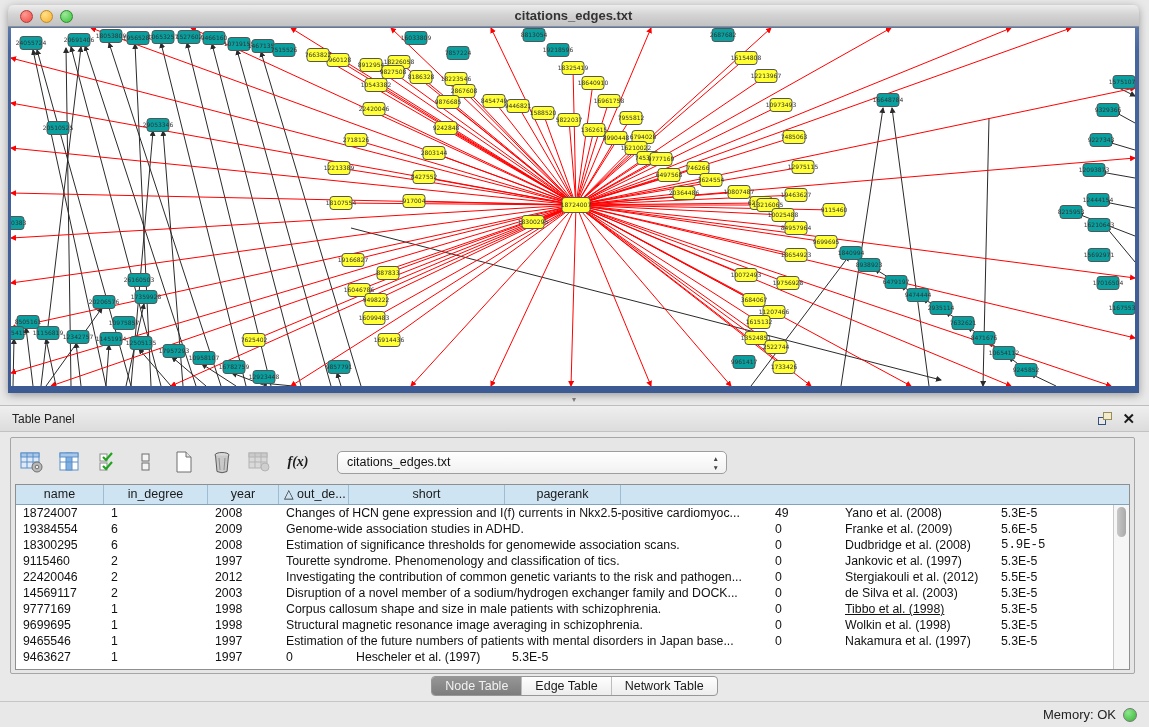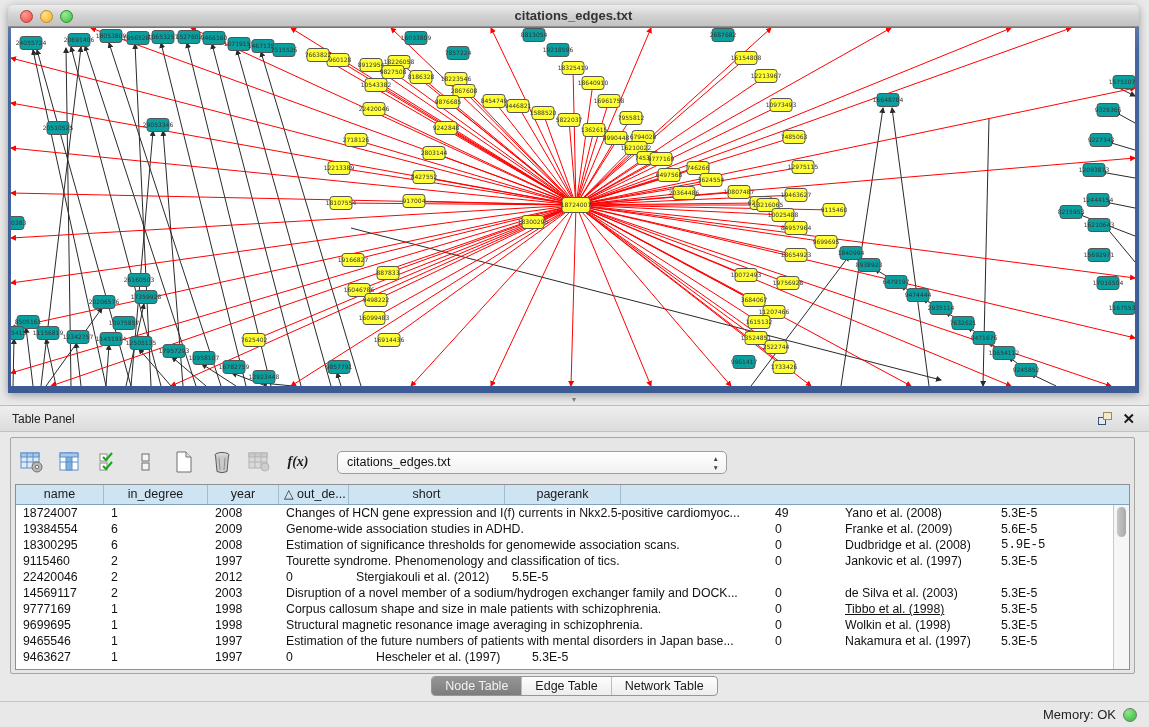--- a/index.html
+++ b/index.html
@@ -863,20 +863,21 @@
             <div class="td" style="width: 71px;">1997</div>
             <div class="td" style="width: 489px;">Tourette syndrome. Phenomenology and classification of tics.</div>
             <div class="td" style="width: 70px;">0</div>
             <div class="td" style="width: 156px;">Jankovic et al. (1997)</div>
             <div class="td" style="width: 116px;">5.3E-5</div>
           </div>
           <div class="tr">
             <div class="td" style="width: 88px;">22420046</div>
             <div class="td" style="width: 104px;">2</div>
             <div class="td" style="width: 71px;">2012</div>
+            <div class="td" style="width: 489px;">Investigating the contribution of common genetic variants to the risk and pathogen...</div>
             <div class="td" style="width: 70px;">0</div>
             <div class="td" style="width: 156px;">Stergiakouli et al. (2012)</div>
             <div class="td" style="width: 116px;">5.5E-5</div>
           </div>
           <div class="tr">
             <div class="td" style="width: 88px;">14569117</div>
             <div class="td" style="width: 104px;">2</div>
             <div class="td" style="width: 71px;">2003</div>
             <div class="td" style="width: 489px;">Disruption of a novel member of a sodium/hydrogen exchanger family and DOCK...</div>
             <div class="td" style="width: 70px;">0</div>
@@ -908,21 +909,21 @@
             <div class="td" style="width: 489px;">Estimation of the future numbers of patients with mental disorders in Japan base...</div>
             <div class="td" style="width: 70px;">0</div>
             <div class="td" style="width: 156px;">Nakamura et al. (1997)</div>
             <div class="td" style="width: 116px;">5.3E-5</div>
           </div>
           <div class="tr">
             <div class="td" style="width: 88px;">9463627</div>
             <div class="td" style="width: 104px;">1</div>
             <div class="td" style="width: 71px;">1997</div>
             <div class="td" style="width: 70px;">0</div>
-            <div class="td" style="width: 156px; margin-left: 20px;">Hescheler et al. (1997)</div>
+            <div class="td" style="width: 156px;">Hescheler et al. (1997)</div>
             <div class="td" style="width: 116px;">5.3E-5</div>
           </div>
         </div>
       <div class="vscroll">
           <div class="thumb"></div>
         </div>
     </div>
   </div>
 
   <div class="tabs">

